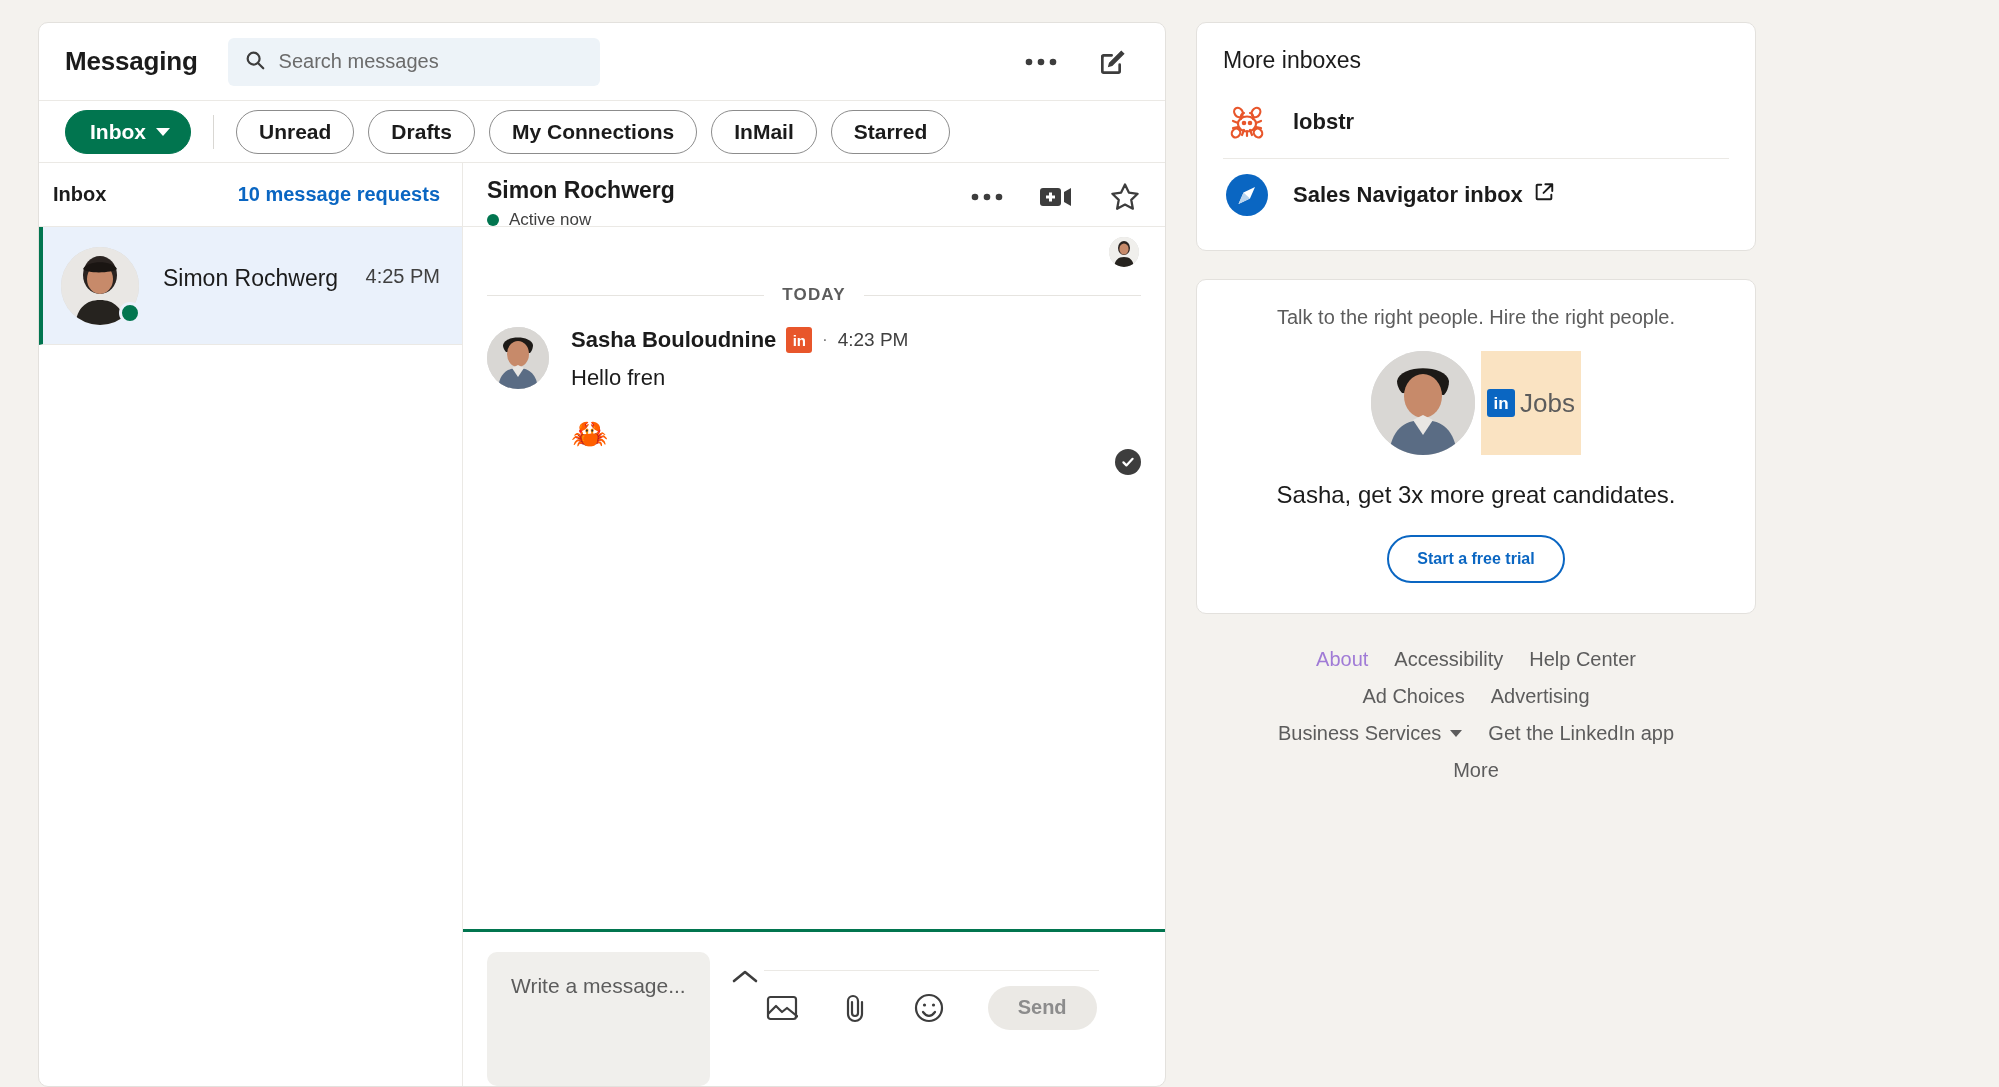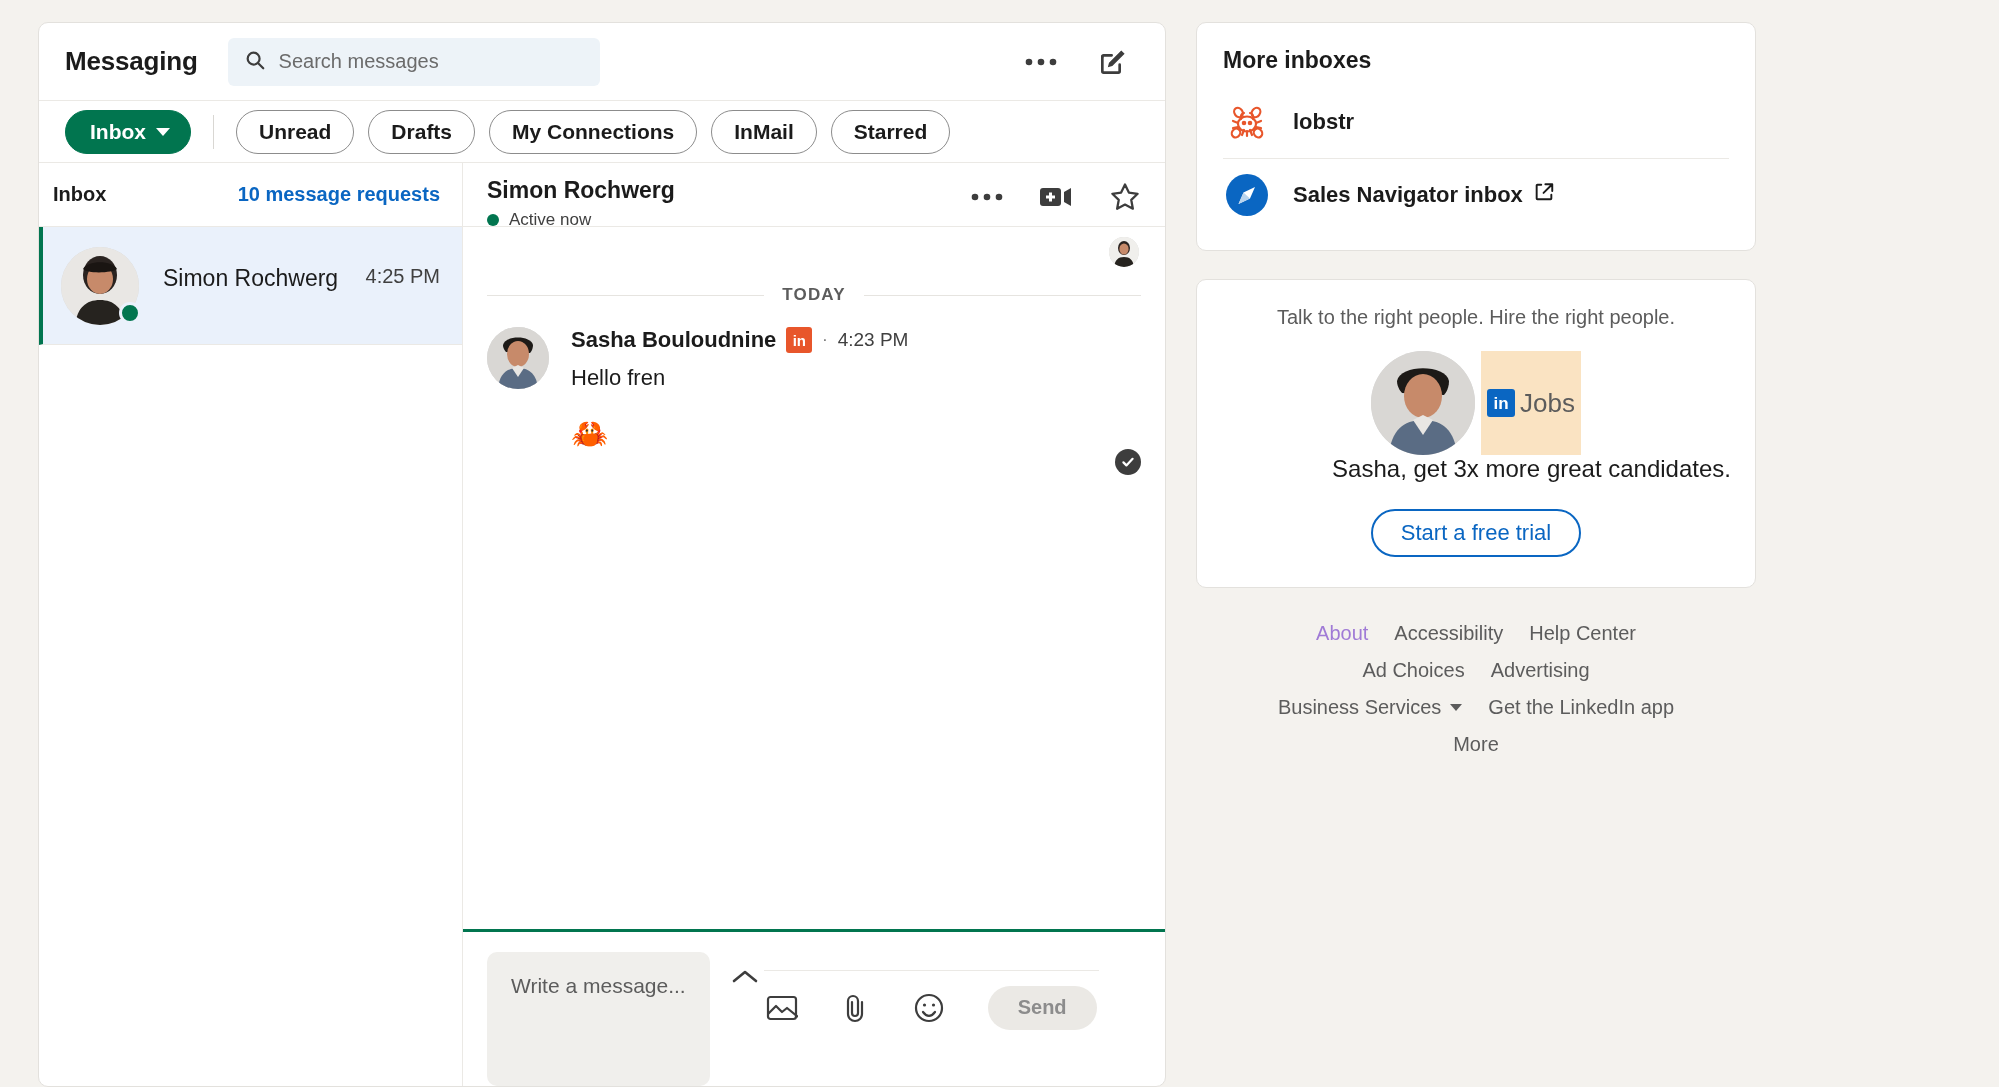--- a/index.html
+++ b/index.html
@@ -401,21 +401,21 @@
     gap: 28px;
   }
   .card {
     background: #ffffff;
     border: 1px solid #e3e1dd;
     border-radius: 10px;
   }
   .inboxes-card { padding: 24px 26px 20px 26px; }
   .rail-title {
     font-size: 23px;
-    font-weight: 700;
+    font-weight: 400;
     color: #1b1b1b;
     margin-bottom: 12px;
   }
   .inbox-row {
     display: flex;
     align-items: center;
     gap: 22px;
     height: 72px;
     cursor: pointer;
   }
@@ -472,34 +472,35 @@
   }
   .in-sq {
     width: 28px; height: 28px;
     background: #0a66c2;
     border-radius: 3px;
     display: flex; align-items: center; justify-content: center;
     color: #fff; font-size: 17px; font-weight: 700; line-height: 1;
   }
   .jobs-word { font-size: 26px; color: #5c5c5c; }
   .ad-headline {
-    text-align: right;
+    text-align: center;
     font-size: 24px;
     color: #1b1b1b;
+    margin-top: 26px;
   }
   .ad-cta-wrap { display: flex; justify-content: center; margin-top: 26px; }
   .ad-cta {
     border: 2px solid #0a66c2;
     color: #0a66c2;
     background: #ffffff;
     border-radius: 24px;
     height: 48px;
     padding: 0 28px;
-    font-size: 22px;
-    font-weight: 400;
+    font-size: 16px;
+    font-weight: 700;
     cursor: pointer;
     font-family: "Liberation Sans", sans-serif;
   }
 
   .footer { padding: 6px 6px 0 6px; }
   .footer-heading {
     text-align: center;
     font-size: 25px;
     color: #1b1b1b;
     margin-bottom: 26px;

